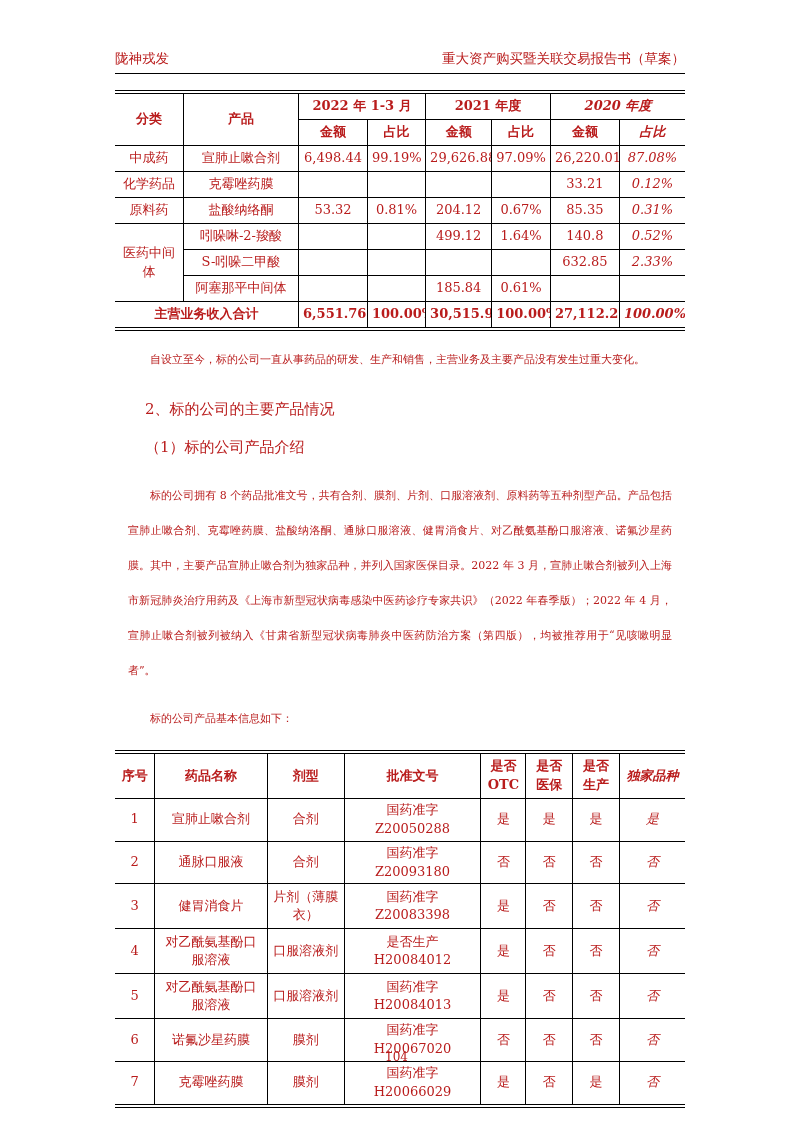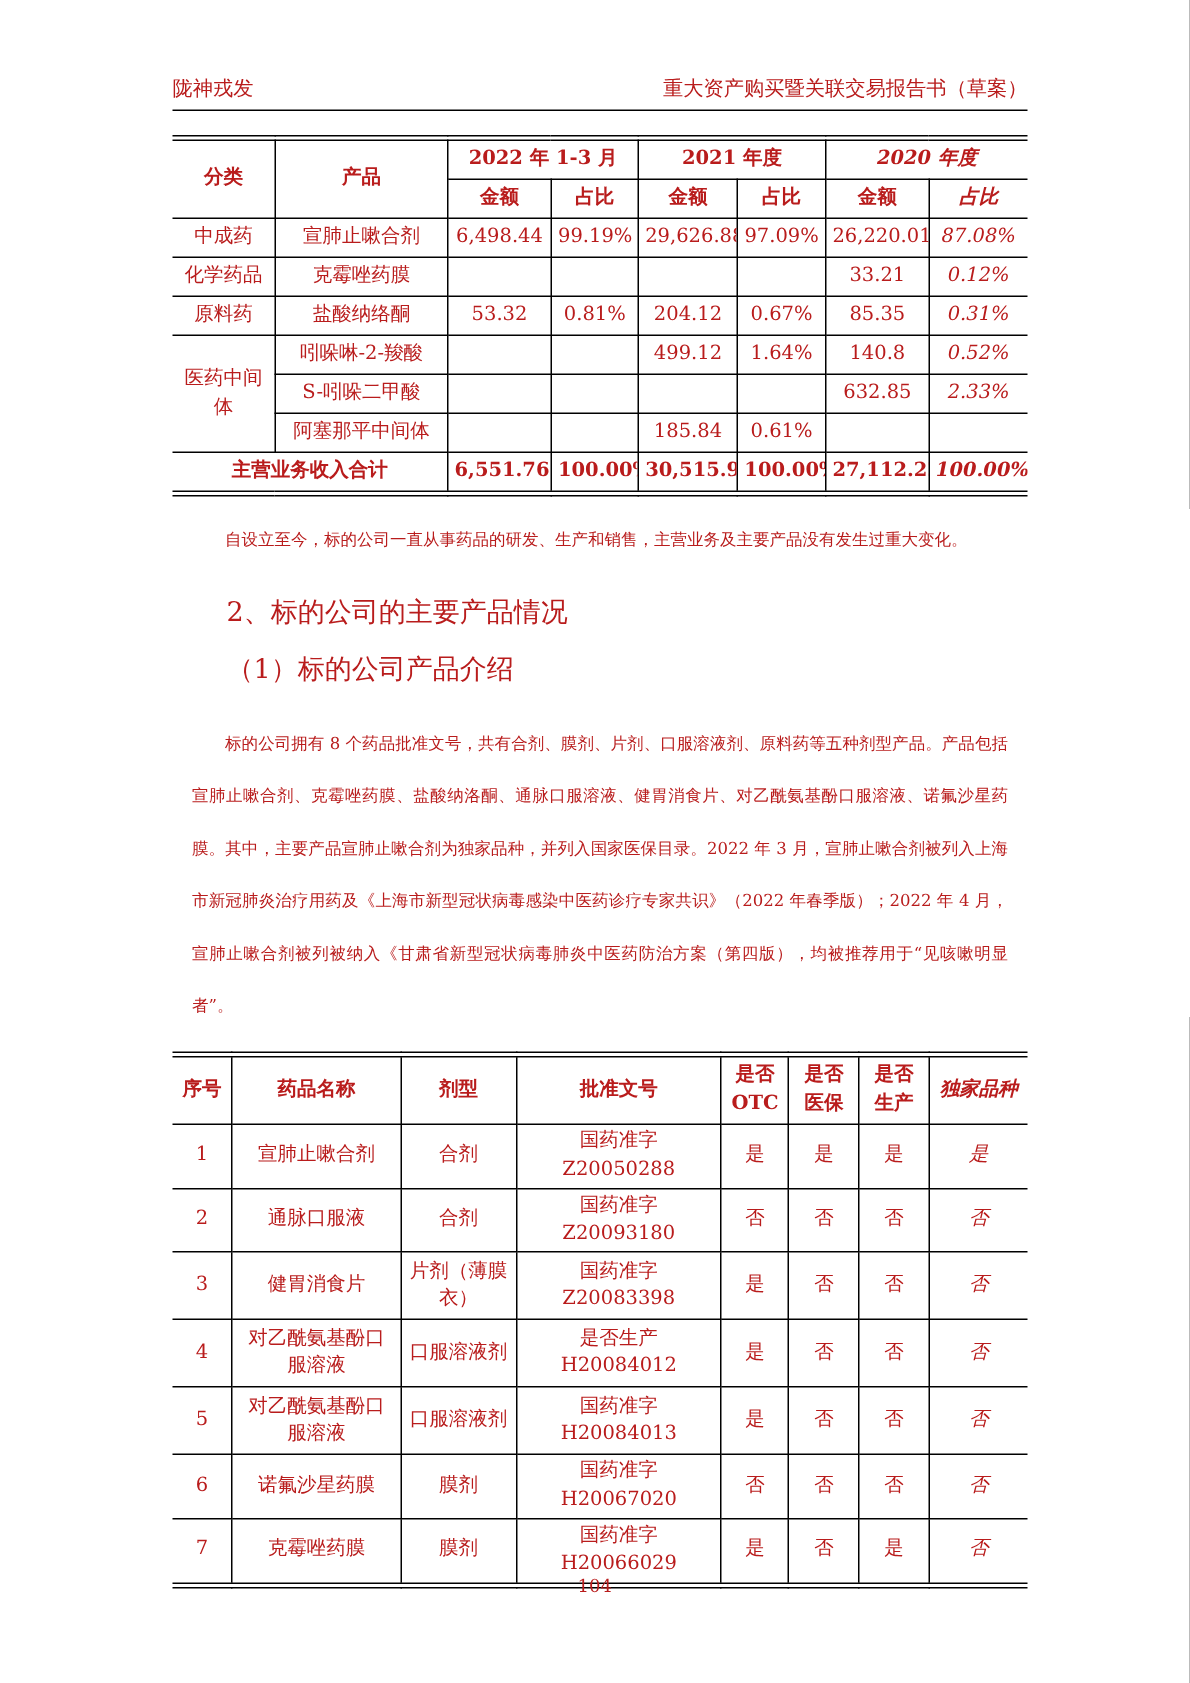--- a/index.html
+++ b/index.html
@@ -32,21 +32,21 @@
   .t1{margin-top:16px;}
   .t2{margin-top:8px;}
   .t2 td.tall{height:40px;}
   .t2 td.hrow{height:40px;font-weight:bold;}
   
   .para{
     font-size:11px;line-height:36px;text-align:justify;
     text-indent:2em;margin:13px;
   }
   .p1{margin-top:11px;}
-  .hnum{font-size:18px;line-height:36px;text-indent:2em;margin:0;}
+  .hnum{font-size:15px;line-height:36px;text-indent:2em;margin:0;}
   .h2{margin-top:2px;}
   .h3{margin-top:2px;}
   .p2{line-height:35px;}
   .p3{margin-top:2px;}
   
   .footer{
     position:absolute;left:0;right:0;bottom:58px;text-align:center;
     font-size:12px;
   }
 </style>
@@ -154,20 +154,21 @@
         <td class="num bold">27,112.22</td>
         <td class="num bold br0">100.00%</td>
       </tr>
     </tbody>
   </table>
 
   <p class="para p1">自设立至今，标的公司一直从事药品的研发、生产和销售，主营业务及主要产品没有发生过重大变化。</p>
   <p class="hnum h2">2、标的公司的主要产品情况</p>
   <p class="hnum h3">（1）标的公司产品介绍</p>
   <p class="para p2">标的公司拥有 8 个药品批准文号，共有合剂、膜剂、片剂、口服溶液剂、原料药等五种剂型产品。产品包括宣肺止嗽合剂、克霉唑药膜、盐酸纳洛酮、通脉口服溶液、健胃消食片、对乙酰氨基酚口服溶液、诺氟沙星药膜。其中，主要产品宣肺止嗽合剂为独家品种，并列入国家医保目录。2022 年 3 月，宣肺止嗽合剂被列入上海市新冠肺炎治疗用药及《上海市新型冠状病毒感染中医药诊疗专家共识》（2022 年春季版）；2022 年 4 月，宣肺止嗽合剂被列被纳入《甘肃省新型冠状病毒肺炎中医药防治方案（第四版），均被推荐用于“见咳嗽明显者”。</p>
+  <p class="para p3">标的公司产品基本信息如下：</p>
 
   <table class="fin t2">
     <colgroup>
       <col style="width:7%">
         <col style="width:19.7%">
         <col style="width:13.5%">
       <col style="width:24%">
         <col style="width:7.9%">
         <col style="width:8.2%">
       <col style="width:8.2%">

